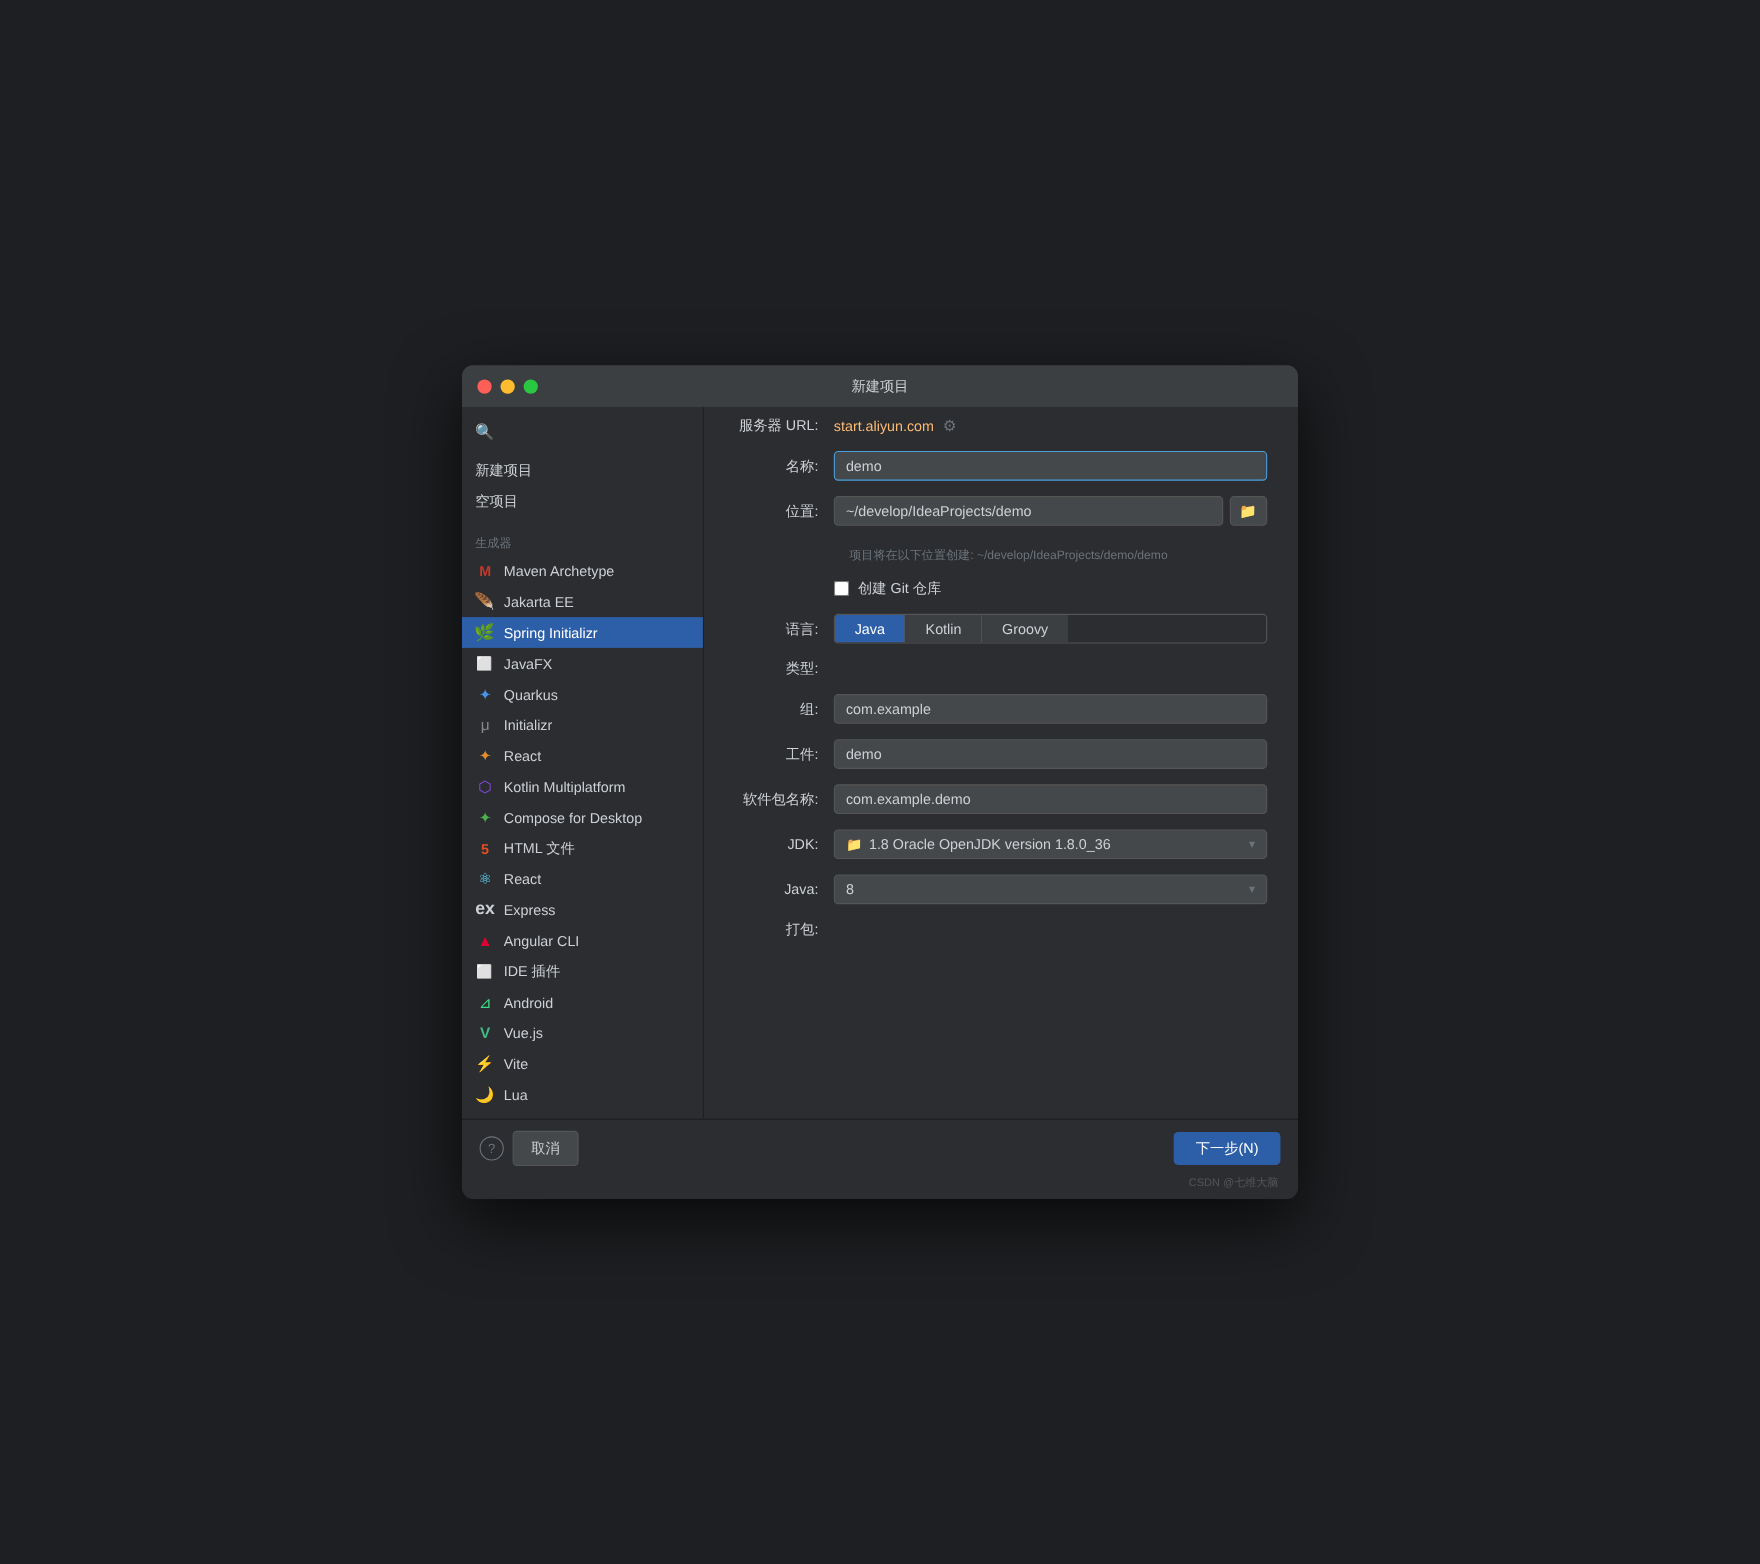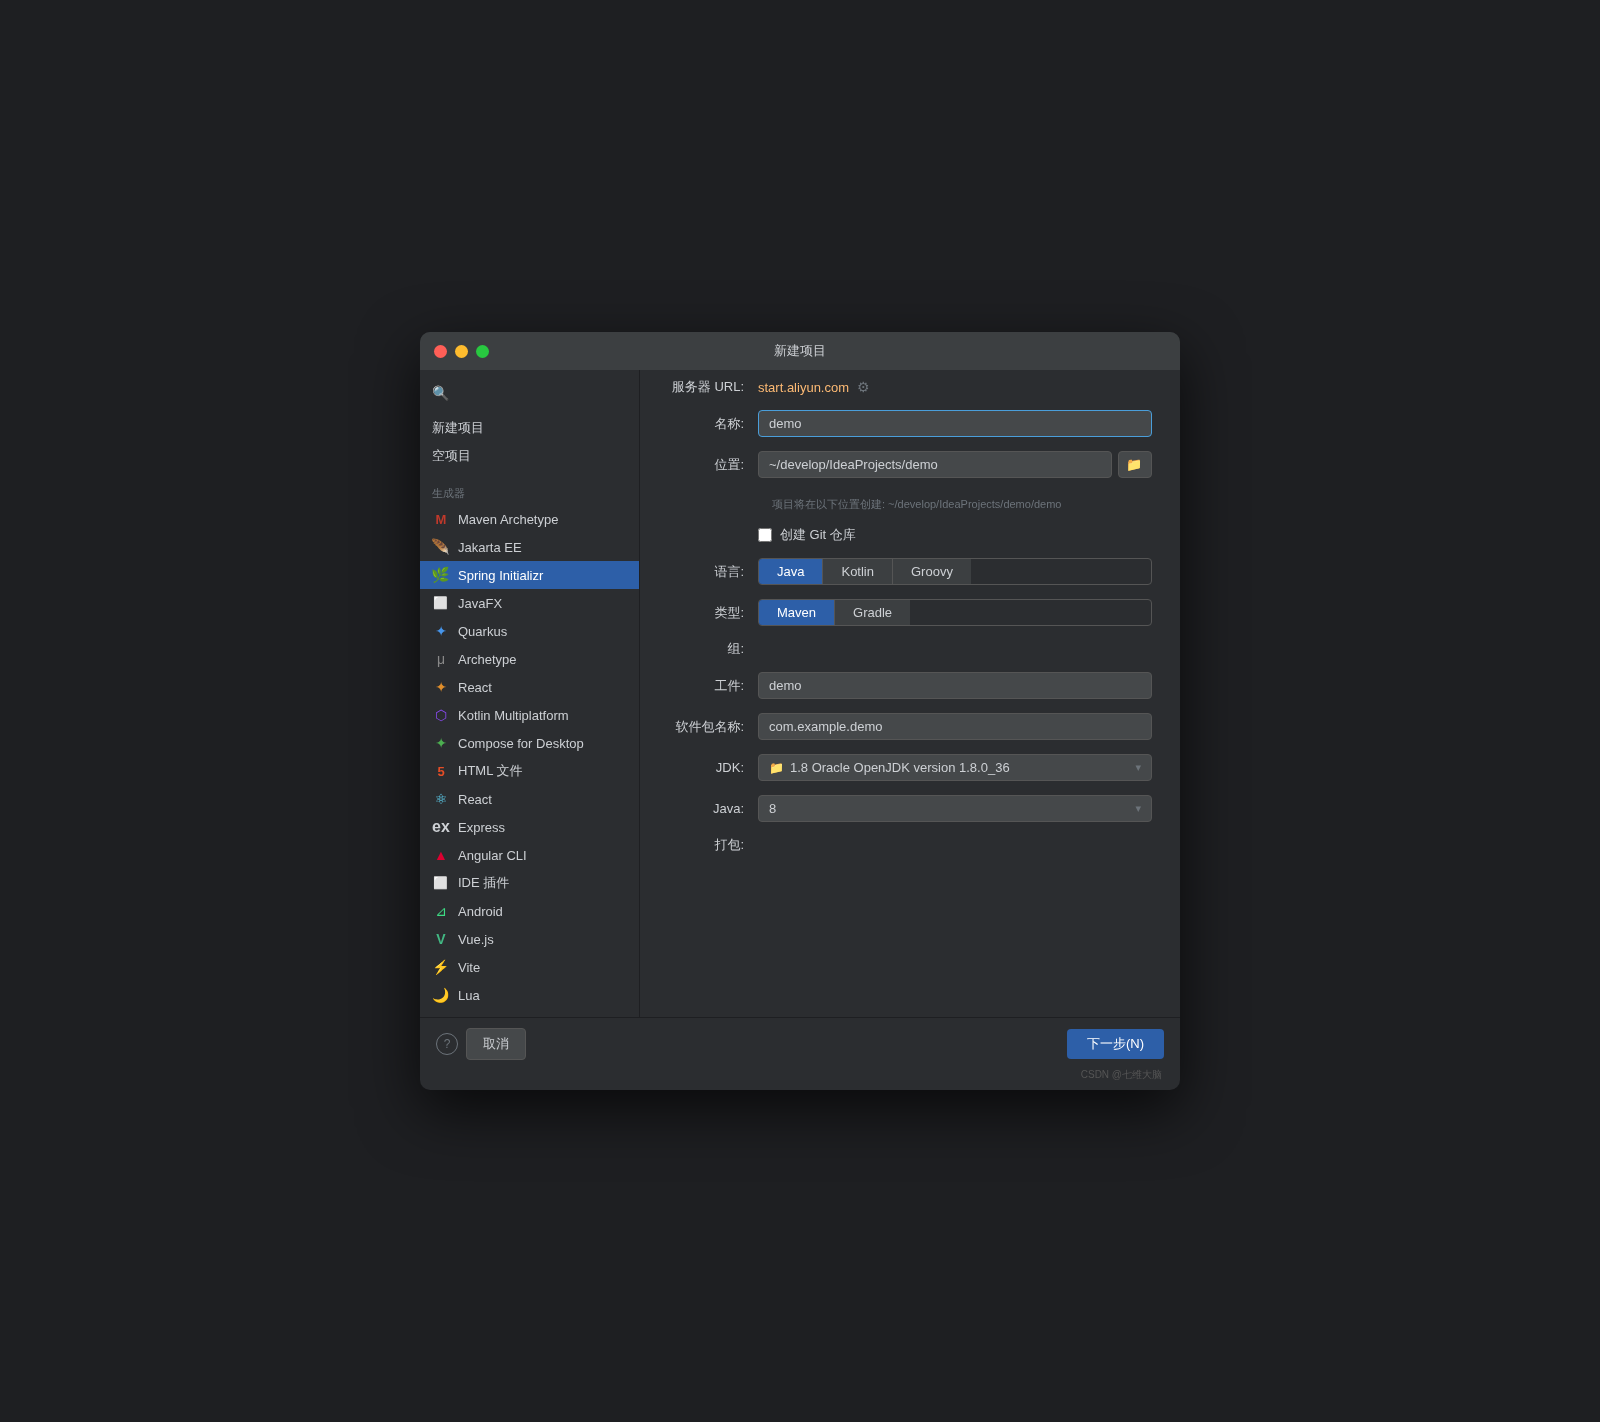--- a/index.html
+++ b/index.html
@@ -340,21 +340,21 @@
       <div class="sidebar-item">
         <span class="item-icon" style="font-size:12px;color:#5a8fc3;">⬜</span>
         <span>JavaFX</span>
       </div>
       <div class="sidebar-item">
         <span class="item-icon" style="font-size:14px;color:#4695eb;">✦</span>
         <span>Quarkus</span>
       </div>
       <div class="sidebar-item">
         <span class="item-icon" style="font-size:14px;color:#888;">μ</span>
-        <span>Archetype</span>
+        <span>Initializr</span>
       </div>
       <div class="sidebar-item">
         <span class="item-icon" style="font-size:14px;color:#e08e2b;">✦</span>
         <span>React</span>
       </div>
       <div class="sidebar-item">
         <span class="item-icon" style="font-size:14px;color:#8a4af3;">⬡</span>
         <span>Kotlin Multiplatform</span>
       </div>
       <div class="sidebar-item">
@@ -447,30 +447,27 @@
           <div class="toggle-group">
             <button class="toggle-btn active">Java</button>
             <button class="toggle-btn">Kotlin</button>
             <button class="toggle-btn">Groovy</button>
           </div>
         </div>
       </div>
 
       <div class="form-row">
         <div class="form-label">类型:</div>
-        <div class="form-value">
-          <div class="toggle-group">
-            <button class="toggle-btn active">Maven</button>
-            <button class="toggle-btn">Gradle</button>
-          </div>
-        </div>
       </div>
 
       <div class="form-row">
         <div class="form-label">组:</div>
+        <div class="form-value">
+          <input class="text-input text-input-normal" type="text" value="com.example" style="">
+        </div>
       </div>
 
       <div class="form-row">
         <div class="form-label">工件:</div>
         <div class="form-value">
           <input class="text-input text-input-normal" type="text" value="demo" style="">
         </div>
       </div>
 
       <div class="form-row">

